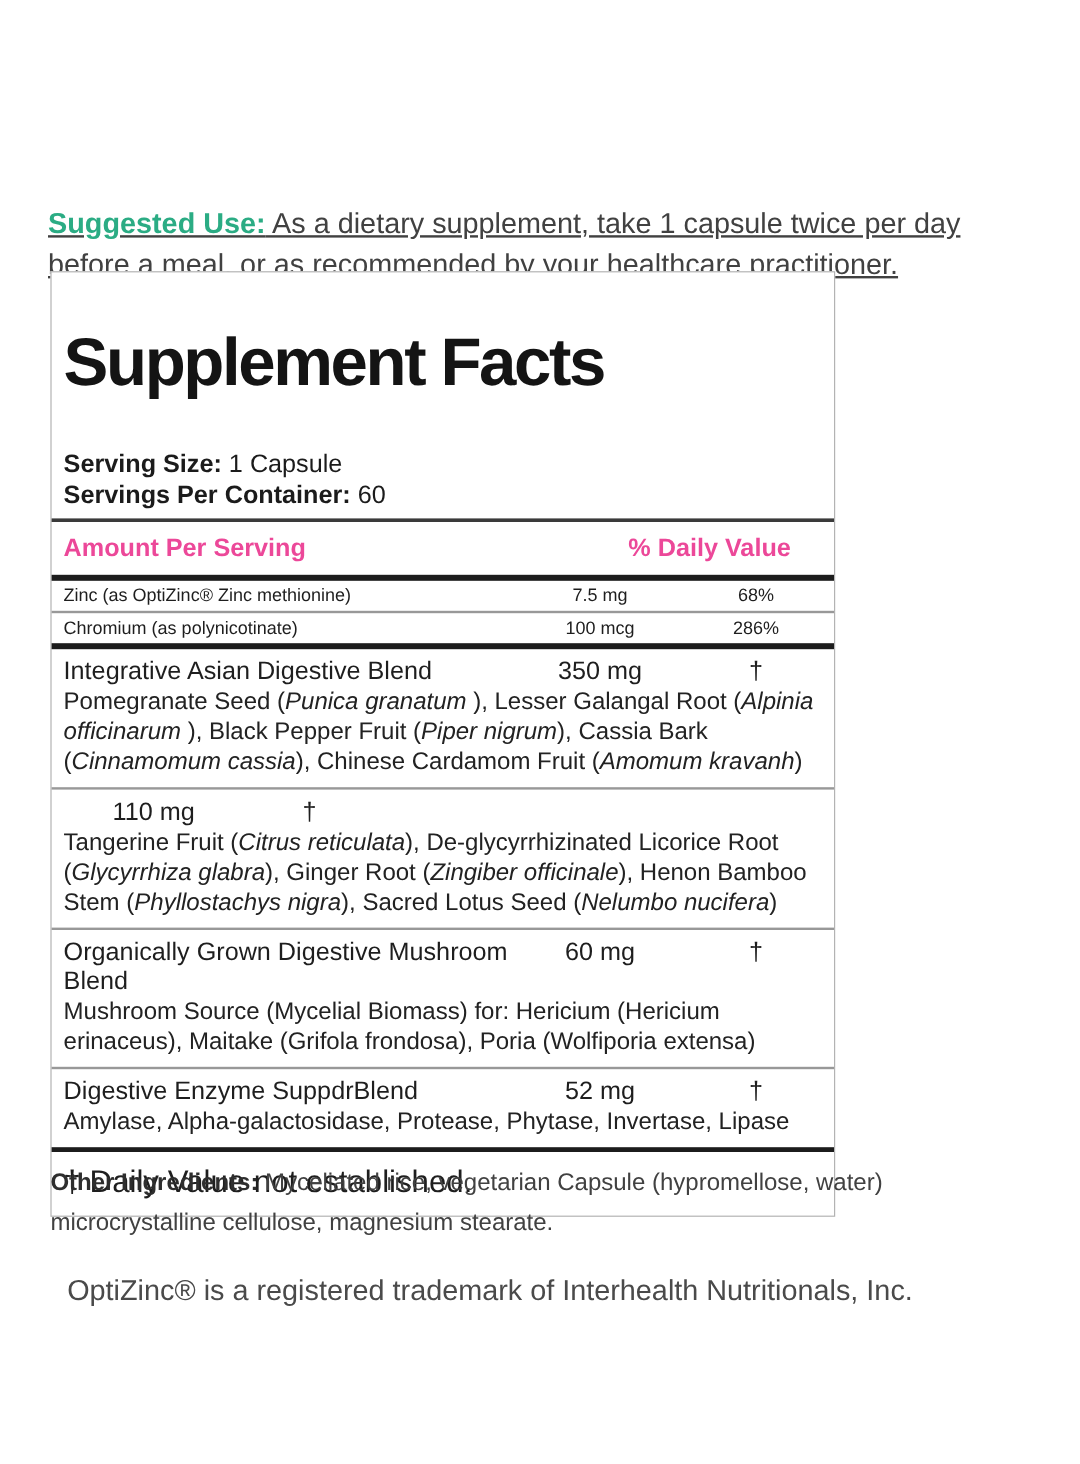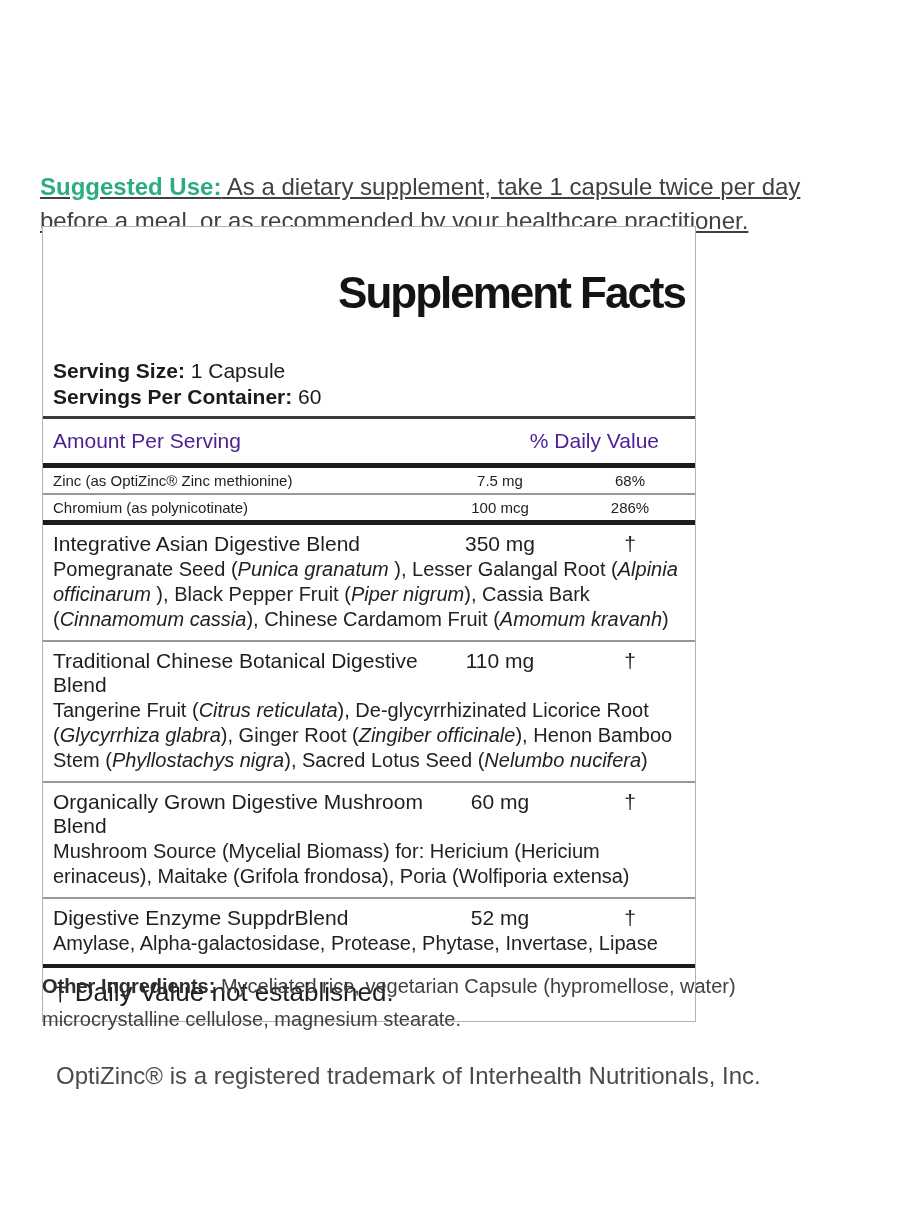--- a/index.html
+++ b/index.html
@@ -60,49 +60,48 @@
     position: absolute;
     left: 42px;
     top: 226px;
     width: 652px;
     border: 1px solid #b3b3b3;
     background: #ffffff;
     color: #1b1b1b;
   }
 
   .facts-title {
-    font-size: 44px;
+    font-size: 56px;
     font-weight: bold;
     letter-spacing: -2px;
     line-height: 62px;
     padding: 6px 10px 2px 10px;
     color: #141414;
     white-space: nowrap;
-    text-align: right;
   }
   .serving-block {
     padding: 2px 10px 6px 10px;
     font-size: 21px;
     line-height: 26px;
     color: #1b1b1b;
   }
   .serving-line .lbl { font-weight: bold; }
 
   .rule { width: 100%; }
   .rule.med   { height: 3px;  background: #3a3a3a; }
   .rule.thick { height: 5px;  background: #1c1c1c; }
   .rule.thin  { height: 2px;  background: #989898; }
 
   .cols-header {
     display: flex;
     align-items: center;
     padding: 10px 10px;
     font-size: 21px;
-    font-weight: normal;
-    color: #4c1d95;
+    font-weight: bold;
+    color: #ec4899;
   }
   .cols-header .col-name { flex: 1; }
   .cols-header .col-dv   { text-align: right; padding-right: 26px; }
 
   .nutrient-row {
     display: flex;
     align-items: center;
     padding: 4px 10px;
     font-size: 15px;
     color: #1e1e1e;
@@ -172,21 +171,20 @@
       <span class="col-amount">350 mg</span>
       <span class="col-dv2">†</span>
     </div>
     <div class="blend-details"><span>Pomegranate Seed (</span><i>Punica granatum</i><span> ), Lesser Galangal Root (</span><i>Alpinia officinarum</i><span> ), Black Pepper Fruit (</span><i>Piper nigrum</i><span>), Cassia Bark (</span><i>Cinnamomum cassia</i><span>), Chinese Cardamom Fruit (</span><i>Amomum kravanh</i><span>)</span></div>
   </div>
 
   <div class="rule thin"></div>
 
   <div class="blend">
     <div class="blend-head">
-      <span class="col-name">Traditional Chinese Botanical Digestive Blend</span>
       <span class="col-amount">110 mg</span>
       <span class="col-dv2">†</span>
     </div>
     <div class="blend-details"><span>Tangerine Fruit (</span><i>Citrus reticulata</i><span>), De-glycyrrhizinated Licorice Root (</span><i>Glycyrrhiza glabra</i><span>), Ginger Root (</span><i>Zingiber officinale</i><span>), Henon Bamboo Stem (</span><i>Phyllostachys nigra</i><span>), Sacred Lotus Seed (</span><i>Nelumbo nucifera</i><span>)</span></div>
   </div>
 
   <div class="rule thin"></div>
 
   <div class="blend">
     <div class="blend-head">

